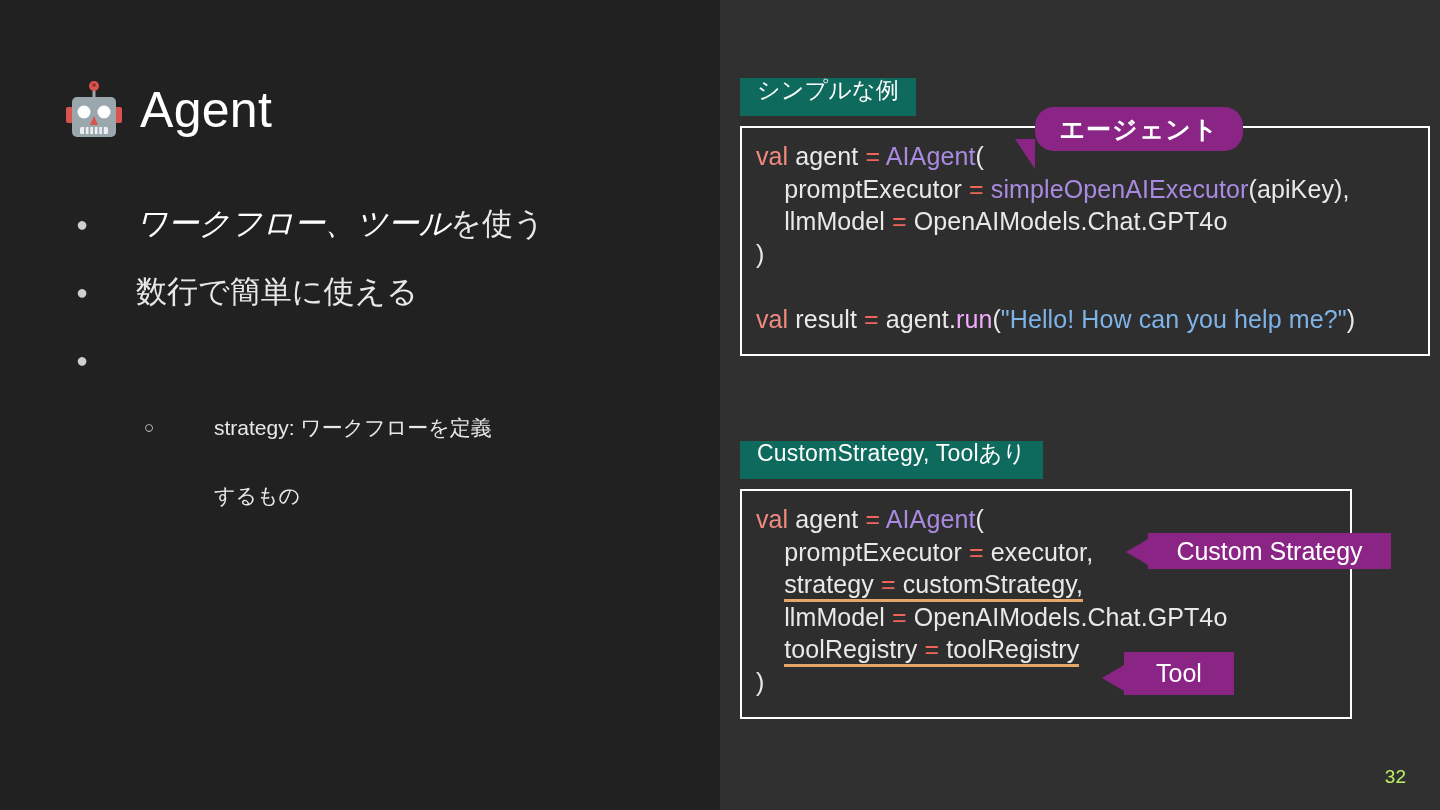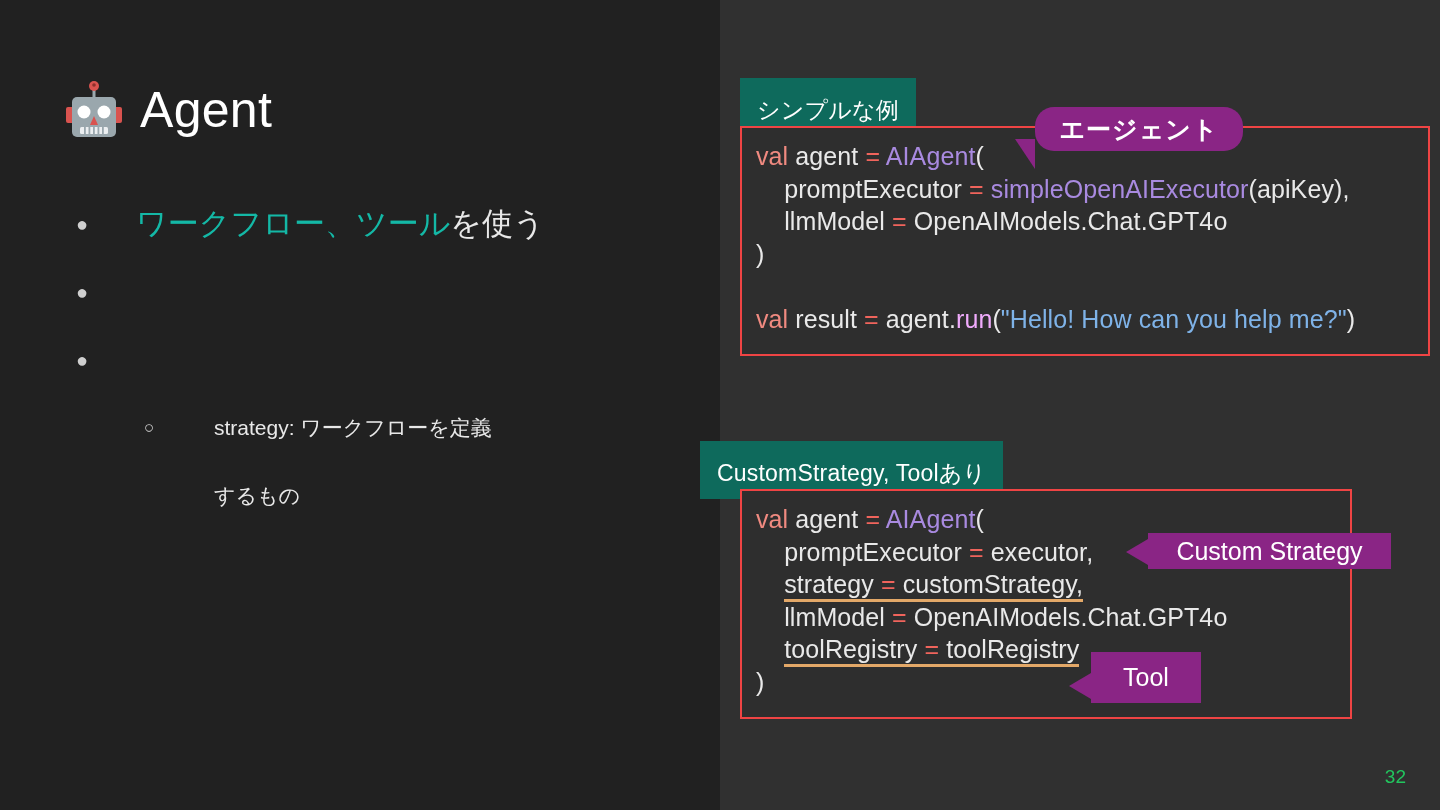--- a/index.html
+++ b/index.html
@@ -65,44 +65,44 @@
     box-sizing: border-box;
   }
   .b-marker.l2 { flex-basis: 78px; padding-left: 78px; }
   .b-text {
     font-size: 31px;
     color: #e8e8e8;
     line-height: 64px;
     font-weight: 400;
   }
   .b-text.l2 { font-size: 21px; }
-  .hl { color: #14b8a6; }
+  .hl { color: #ffffff; font-style: italic; }
   .l2row .b-marker { flex: 0 0 148px; padding-left:78px; font-size:17px; }
   
   #page-number {
     position: absolute;
     right: 34px; bottom: 22px;
     font-size: 19px;
-    color: #22c55e;
+    color: #bef264;
   }
   
   .teal-label {
     position: absolute;
     background: #0e6a5c;
     color: #ffffff;
     font-size: 23px;
     line-height: 1;
-    padding: 21px 17px 14px 17px;
+    padding: 1px 17px 14px 17px;
     white-space: nowrap;
     letter-spacing: 0.2px;
   }
   
   .code-box {
     position: absolute;
-    border: 2px solid #ef4444;
+    border: 2px solid #ffffff;
     background: #2e2e2e;
     box-sizing: border-box;
     text-decoration: underline;
   }
   .code-text {
     position: absolute;
     font-family: "Liberation Sans", "DejaVu Sans", sans-serif;
     font-size: 25px;
     line-height: 32.5px;
     color: #e9e9e9;
@@ -151,22 +151,22 @@
     font-weight: 700;
     letter-spacing: 1px;
     border-radius: 19px;
   }
   #callout-custom-strategy {
     left: 1148px; top: 533px;
     width: 243px; height: 36px;
     font-size: 25px;
   }
   #callout-tool {
-    left: 1091px; top: 652px;
-    width: 110px; height: 51px;
+    left: 1124px; top: 652px;
+    width: 110px; height: 43px;
     font-size: 25px;
   }
 </style>
 </head>
 <body>
 
 <div id="slide">
 
   <div id="left-panel"></div>
   <div id="right-panel"></div>
@@ -198,20 +198,21 @@
     <div id="page-title">Agent</div>
   </div>
 
   <div id="bullets">
       <div class="b-item">
         <div class="b-marker">●</div>
         <div class="b-text"><span class="hl">ワークフロー、ツール</span><span>を使う</span></div>
       </div>
       <div class="b-item">
         <div class="b-marker">●</div>
+        <div class="b-text"><span>数行で簡単に使える</span></div>
       </div>
       <div class="b-item">
         <div class="b-marker">●</div>
       </div>
       <div class="b-item l2row">
         <div class="b-marker l2">○</div>
         <div class="b-text l2"><span>strategy: ワークフローを定義</span></div>
       </div>
       <div class="b-item l2row">
         <div class="b-marker l2"></div>
@@ -223,21 +224,21 @@
 
   <div class="code-box" id="code-box-1" style="left:740px; top:126px; width:690px; height:230px;">
     <div class="code-text" id="code-text-1" style="left:14px; top:12px;"><div><span class="kw">val </span><span class="plain">agent </span><span class="op">= </span><span class="type">AIAgent</span><span class="plain">(</span></div><div><span class="plain">    promptExecutor </span><span class="op">= </span><span class="type">simpleOpenAIExecutor</span><span class="plain">(apiKey),</span></div><div><span class="plain">    llmModel </span><span class="op">= </span><span class="plain">OpenAIModels.Chat.GPT4o</span></div><div><span class="plain">)</span></div><div><span class="plain"> </span></div><div><span class="kw">val </span><span class="plain">result </span><span class="op">= </span><span class="plain">agent.</span><span class="fn">run</span><span class="plain">(</span><span class="str">"Hello! How can you help me?"</span><span class="plain">)</span></div></div>
   </div>
 
   <div class="callout" id="callout-agent">
     <span class="tail tail-dl"></span>
     <span>エージェント</span>
   </div>
 
-  <div class="teal-label" id="label-2" style="left:700px; top:441px;">CustomStrategy, Toolあり</div>
+  <div class="teal-label" id="label-2" style="left:740px; top:441px;">CustomStrategy, Toolあり</div>
 
   <div class="code-box" id="code-box-2" style="left:740px; top:489px; width:612px; height:230px;">
     <div class="code-text" id="code-text-2" style="left:14px; top:12px;"><div><span class="kw">val </span><span class="plain">agent </span><span class="op">= </span><span class="type">AIAgent</span><span class="plain">(</span></div><div><span class="plain">    promptExecutor </span><span class="op">= </span><span class="plain">executor,</span></div><div><span class="plain">    </span><span class="plain uline">strategy </span><span class="op uline">= </span><span class="plain uline">customStrategy,</span></div><div><span class="plain">    llmModel </span><span class="op">= </span><span class="plain">OpenAIModels.Chat.GPT4o</span></div><div><span class="plain">    </span><span class="plain uline">toolRegistry </span><span class="op uline">= </span><span class="plain uline">toolRegistry</span></div><div><span class="plain">)</span></div></div>
   </div>
 
   <div class="callout" id="callout-custom-strategy">
     <span class="tail tail-l"></span>
     <span>Custom Strategy</span>
   </div>
 

